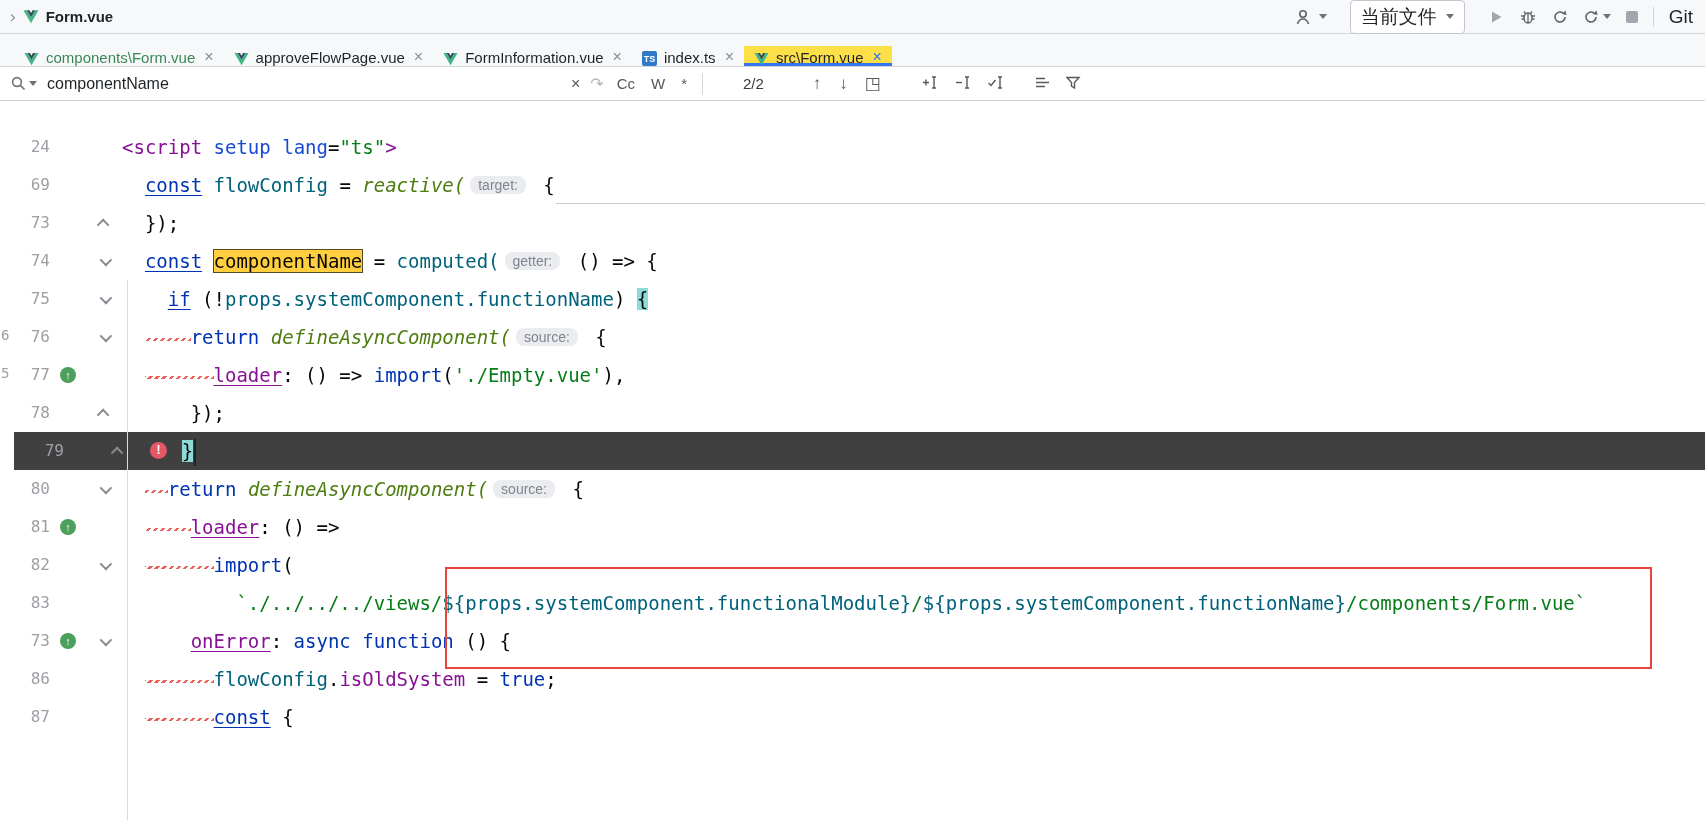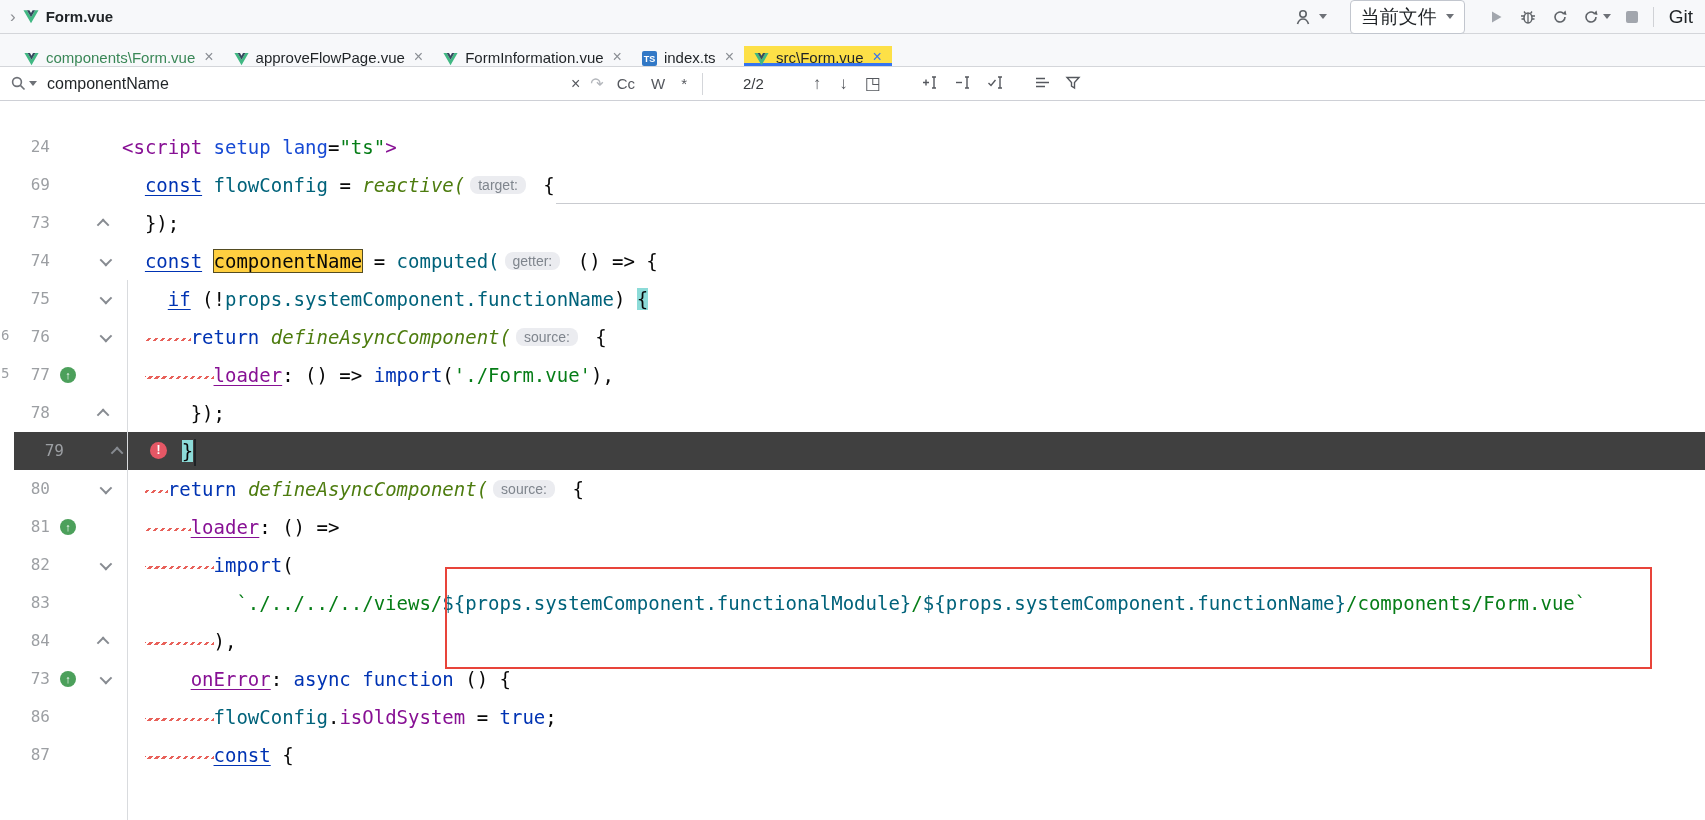--- a/index.html
+++ b/index.html
@@ -335,21 +335,21 @@
             <span class="fold down"></span>
           </span>
           <span class="code"><span class="tok-plain">  </span><span class="tok-sq">    </span><span class="tok-kw">return</span><span class="tok-plain"> </span><span class="tok-fn">defineAsyncComponent(</span><span class="tok-hint">source:</span><span class="tok-plain"> {</span></span>
         </div>
         <div class="ed-row">
           <span class="ln">77</span>
           <span class="mk">
             <span class="mk-up">↑</span>
           </span>
           <span class="fold-cell"></span>
-          <span class="code"><span class="tok-plain">  </span><span class="tok-sq">      </span><span class="tok-purple tok-u">loader</span><span class="tok-plain">: () =&gt; </span><span class="tok-kw">import</span><span class="tok-plain">(</span><span class="tok-str">'./Form.vue'</span><span class="tok-plain">),</span></span>
+          <span class="code"><span class="tok-plain">  </span><span class="tok-sq">      </span><span class="tok-purple tok-u">loader</span><span class="tok-plain">: () =&gt; </span><span class="tok-kw">import</span><span class="tok-plain">(</span><span class="tok-str">'./Empty.vue'</span><span class="tok-plain">),</span></span>
         </div>
         <div class="ed-row">
           <span class="ln">78</span>
           <span class="mk"></span>
           <span class="fold-cell">
             <span class="fold up"></span>
           </span>
           <span class="code"><span class="tok-plain">      });</span></span>
         </div>
         <div class="ed-row caret-line">
@@ -383,28 +383,20 @@
           <span class="fold-cell">
             <span class="fold down"></span>
           </span>
           <span class="code"><span class="tok-plain">  </span><span class="tok-sq">      </span><span class="tok-kw">import</span><span class="tok-plain">(</span></span>
         </div>
         <div class="ed-row">
           <span class="ln">83</span>
           <span class="mk"></span>
           <span class="fold-cell"></span>
           <span class="code"><span class="tok-plain">          </span><span class="tok-str">`./../../../views/</span><span class="tok-teal">${props.systemComponent.functionalModule}</span><span class="tok-str">/</span><span class="tok-teal">${props.systemComponent.functionName}</span><span class="tok-str">/components/Form.vue`</span></span>
-        </div>
-        <div class="ed-row">
-          <span class="ln">84</span>
-          <span class="mk"></span>
-          <span class="fold-cell">
-            <span class="fold up"></span>
-          </span>
-          <span class="code"><span class="tok-plain">  </span><span class="tok-sq">      </span><span class="tok-plain">),</span></span>
         </div>
         <div class="ed-row">
           <span class="ln">73</span>
           <span class="mk">
             <span class="mk-up">↑</span>
           </span>
           <span class="fold-cell">
             <span class="fold down"></span>
           </span>
           <span class="code"><span class="tok-plain">      </span><span class="tok-purple tok-u">onError</span><span class="tok-plain">: </span><span class="tok-kw">async</span><span class="tok-plain"> </span><span class="tok-kw">function</span><span class="tok-plain"> () {</span></span>

